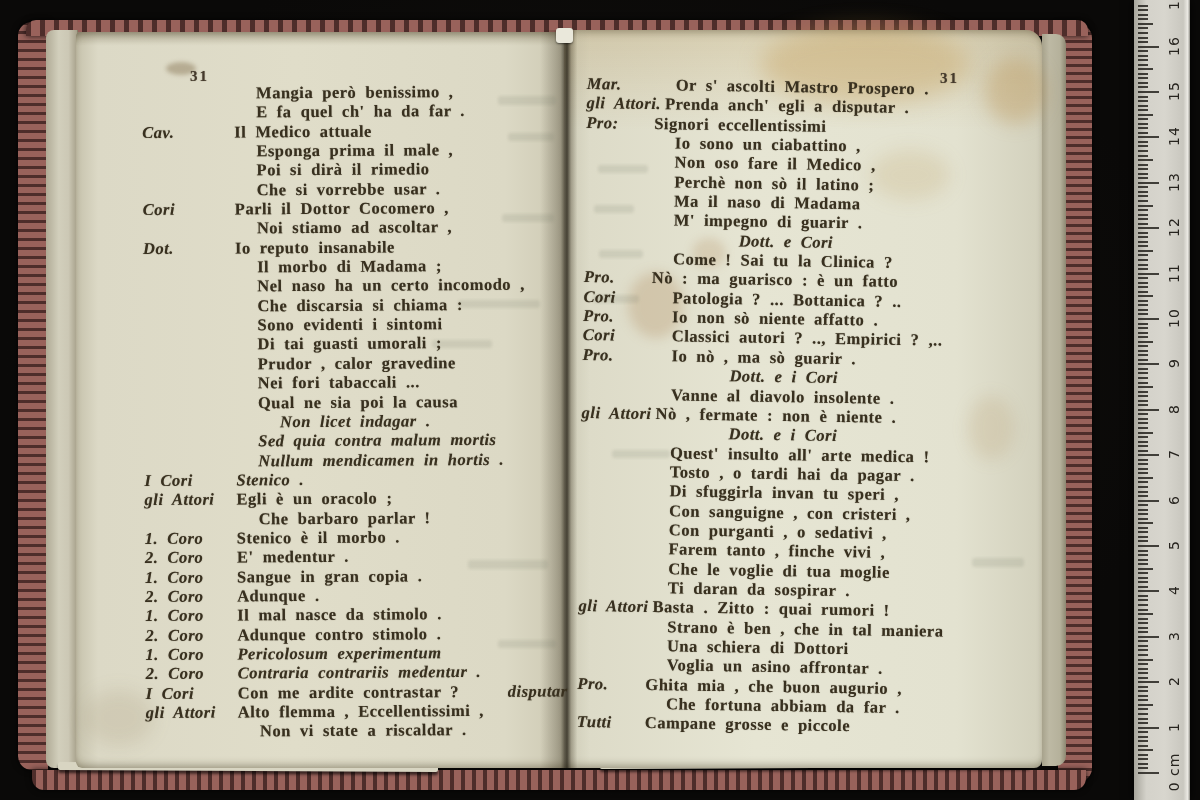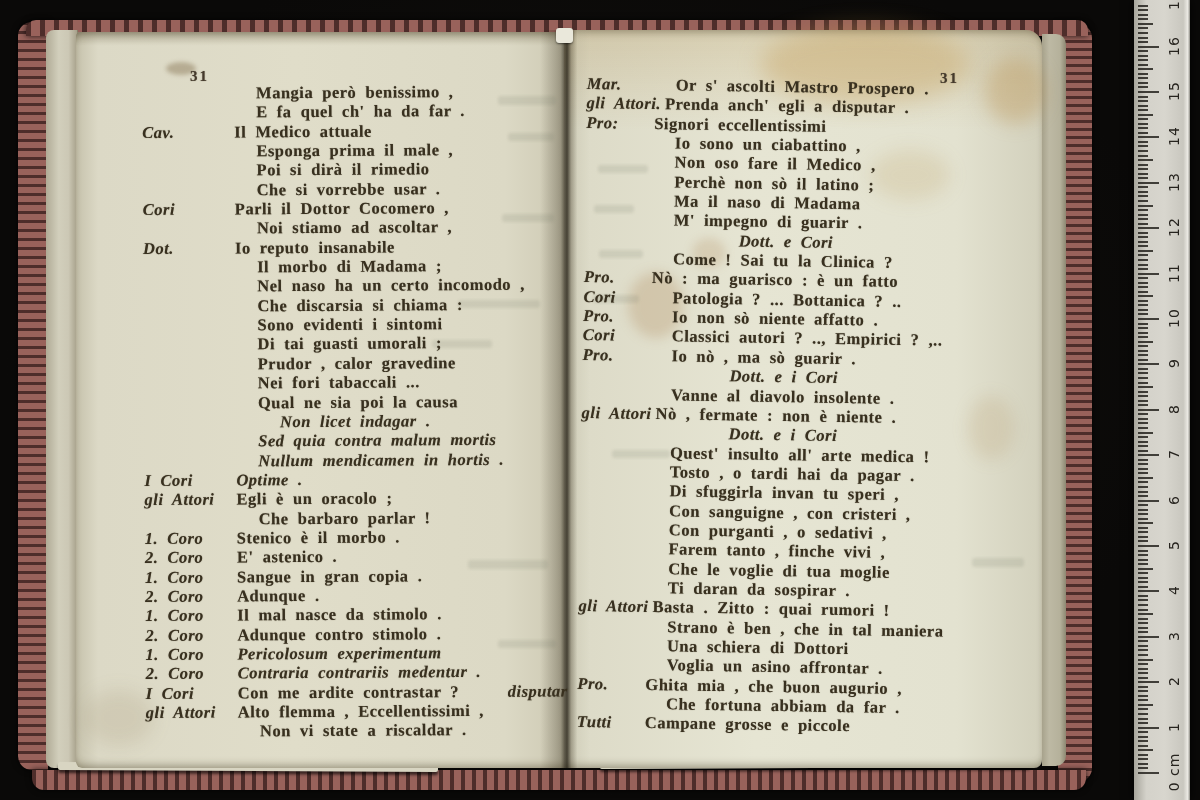--- a/index.html
+++ b/index.html
@@ -197,37 +197,37 @@
       <div class="line">
         <span class="spk"></span>
         <span class="txt it" style="margin-left: 22px;">Sed quia contra malum mortis</span>
       </div>
       <div class="line">
         <span class="spk"></span>
         <span class="txt it" style="margin-left: 22px;">Nullum mendicamen in hortis .</span>
       </div>
       <div class="line">
         <span class="spk">I Cori</span>
-        <span class="txt it" style="margin-left: 0px;">Optime .</span>
+        <span class="txt it" style="margin-left: 0px;">Stenico .</span>
       </div>
       <div class="line">
         <span class="spk">gli Attori</span>
         <span class="txt" style="margin-left: 0px;">Egli è un oracolo ;</span>
       </div>
       <div class="line">
         <span class="spk"></span>
         <span class="txt" style="margin-left: 22px;">Che barbaro parlar !</span>
       </div>
       <div class="line">
         <span class="spk">1. Coro</span>
         <span class="txt" style="margin-left: 0px;">Stenico è il morbo .</span>
       </div>
       <div class="line">
         <span class="spk">2. Coro</span>
-        <span class="txt" style="margin-left: 0px;">E' astenico .</span>
+        <span class="txt" style="margin-left: 0px;">E' medentur .</span>
       </div>
       <div class="line">
         <span class="spk">1. Coro</span>
         <span class="txt" style="margin-left: 0px;">Sangue in gran copia .</span>
       </div>
       <div class="line">
         <span class="spk">2. Coro</span>
         <span class="txt" style="margin-left: 0px;">Adunque .</span>
       </div>
       <div class="line">

